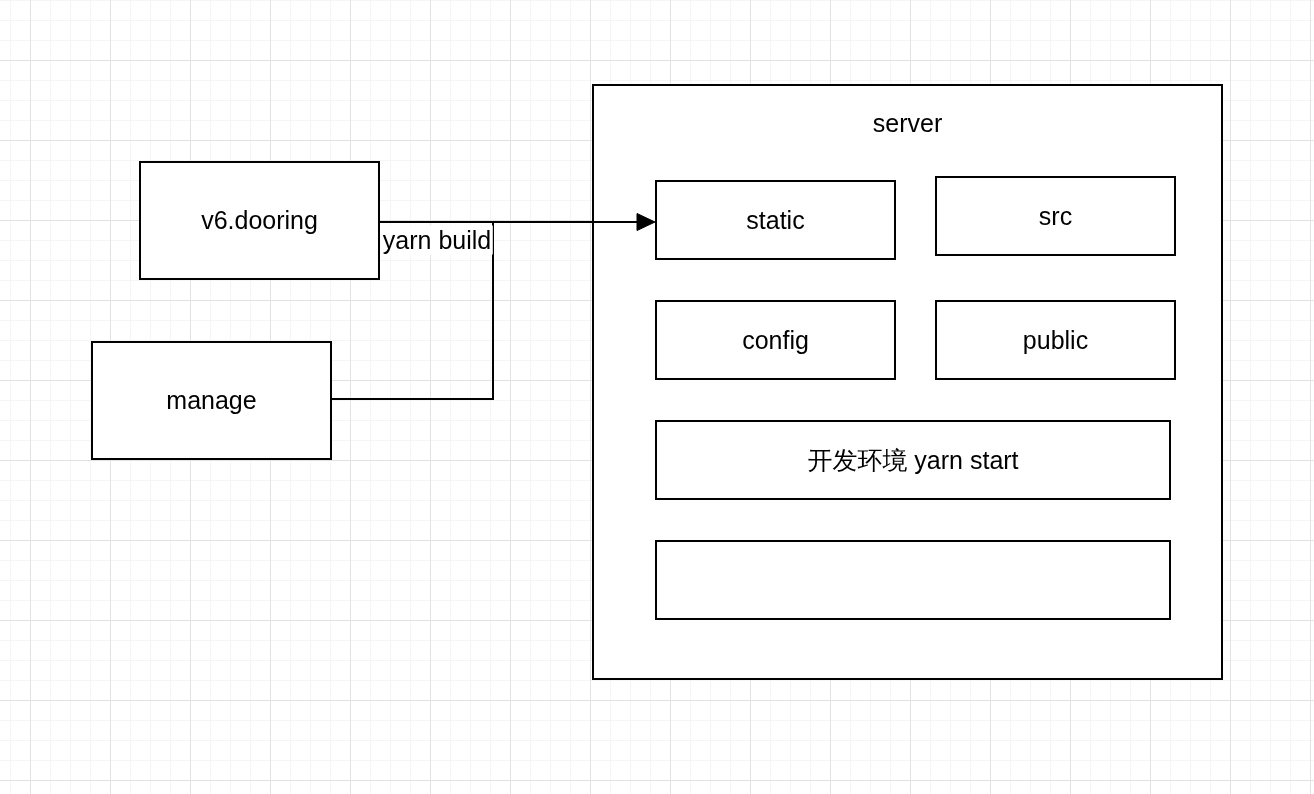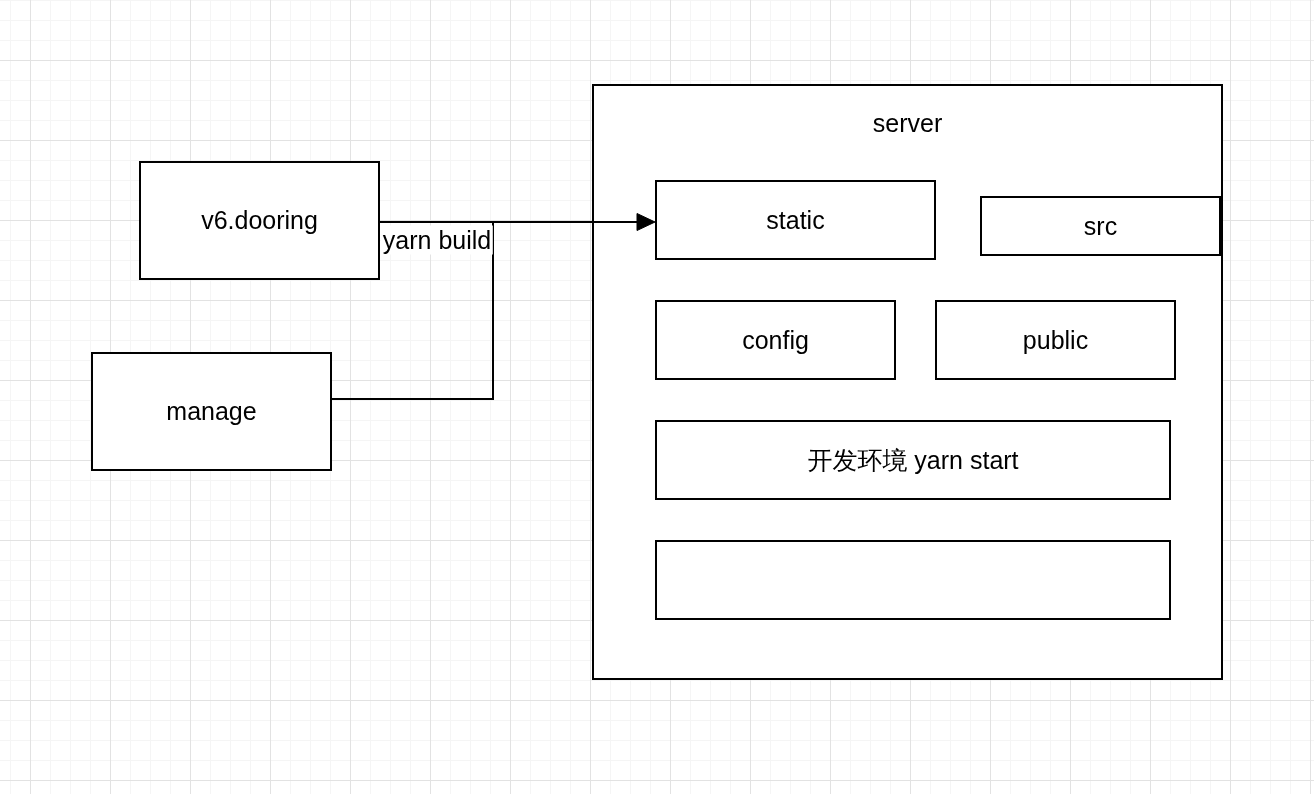--- a/index.html
+++ b/index.html
@@ -36,32 +36,32 @@
     display:flex;
     align-items:center;
     justify-content:center;
     flex-direction:column;
     font-size:25px;
     line-height:27px;
   }
   .node .label{white-space:nowrap;}
   
   #node-v6dooring{left:91px;top:161px;width:241px;height:119px;margin-left:48px;}
-  #node-manage  {left:91px;top:352px;width:241px;height:119px;}
+  #node-manage  {left:91px;top:341px;width:241px;height:119px;}
   
   #node-server{
     left:592px;top:84px;width:631px;height:596px;
     justify-content:flex-start;
   }
   #node-server > .server-title{
     margin-top:24px;
   }
   
-  #node-static{left:655px;top:180px;width:281px;height:80px;}
-  #node-src   {left:935px;top:196px;width:241px;height:60px;margin-left:45px;}
+  #node-static{left:655px;top:180px;width:241px;height:80px;}
+  #node-src   {left:935px;top:176px;width:241px;height:80px;}
   #node-config{left:655px;top:300px;width:241px;height:80px;}
   #node-public{left:935px;top:300px;width:241px;height:80px;}
   #node-dev   {left:655px;top:420px;width:516px;height:80px;}
   #node-prod  {left:655px;top:540px;width:516px;height:80px;}
   
   #edge-layer{
     position:absolute;left:0;top:0;width:1314px;height:794px;
     pointer-events:none;
   }
   #edge-layer path{stroke:var(--stroke);stroke-width:2;fill:none;}

